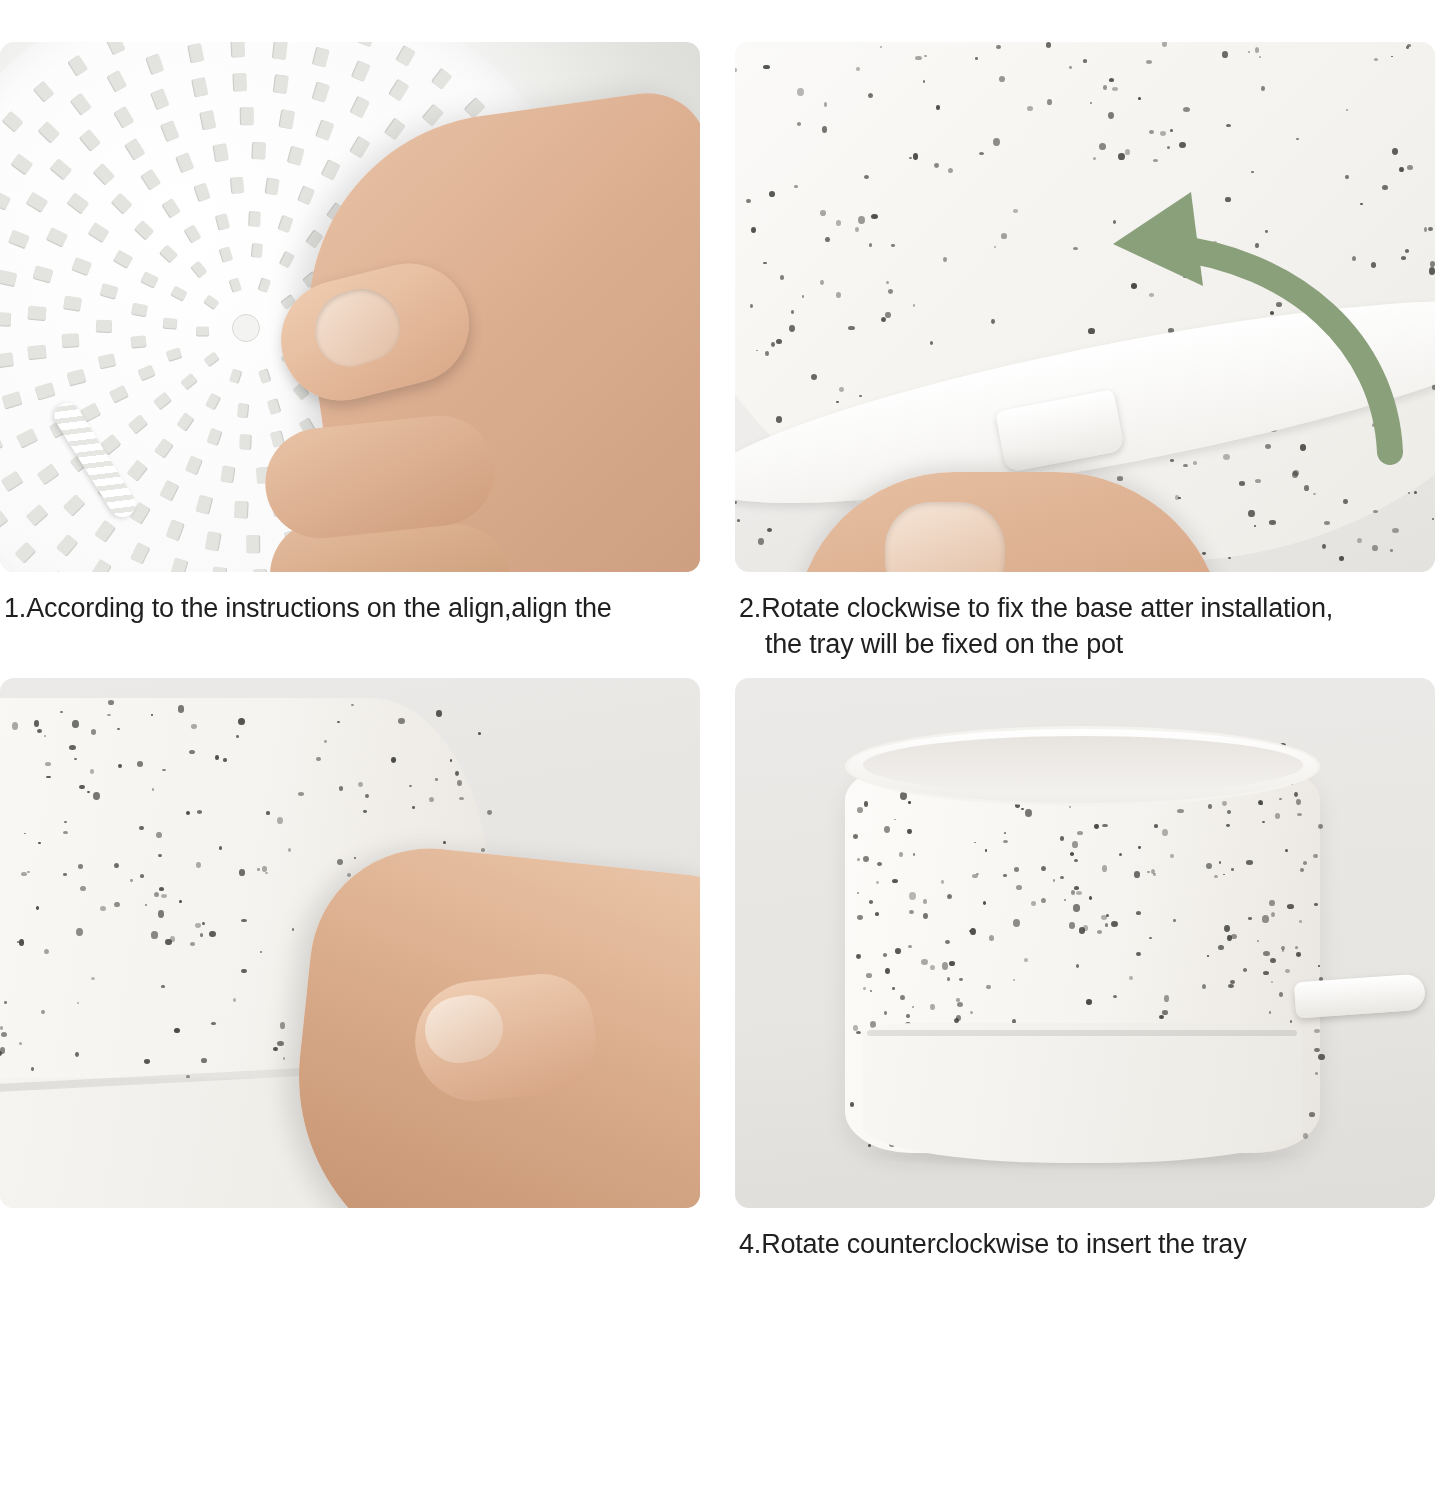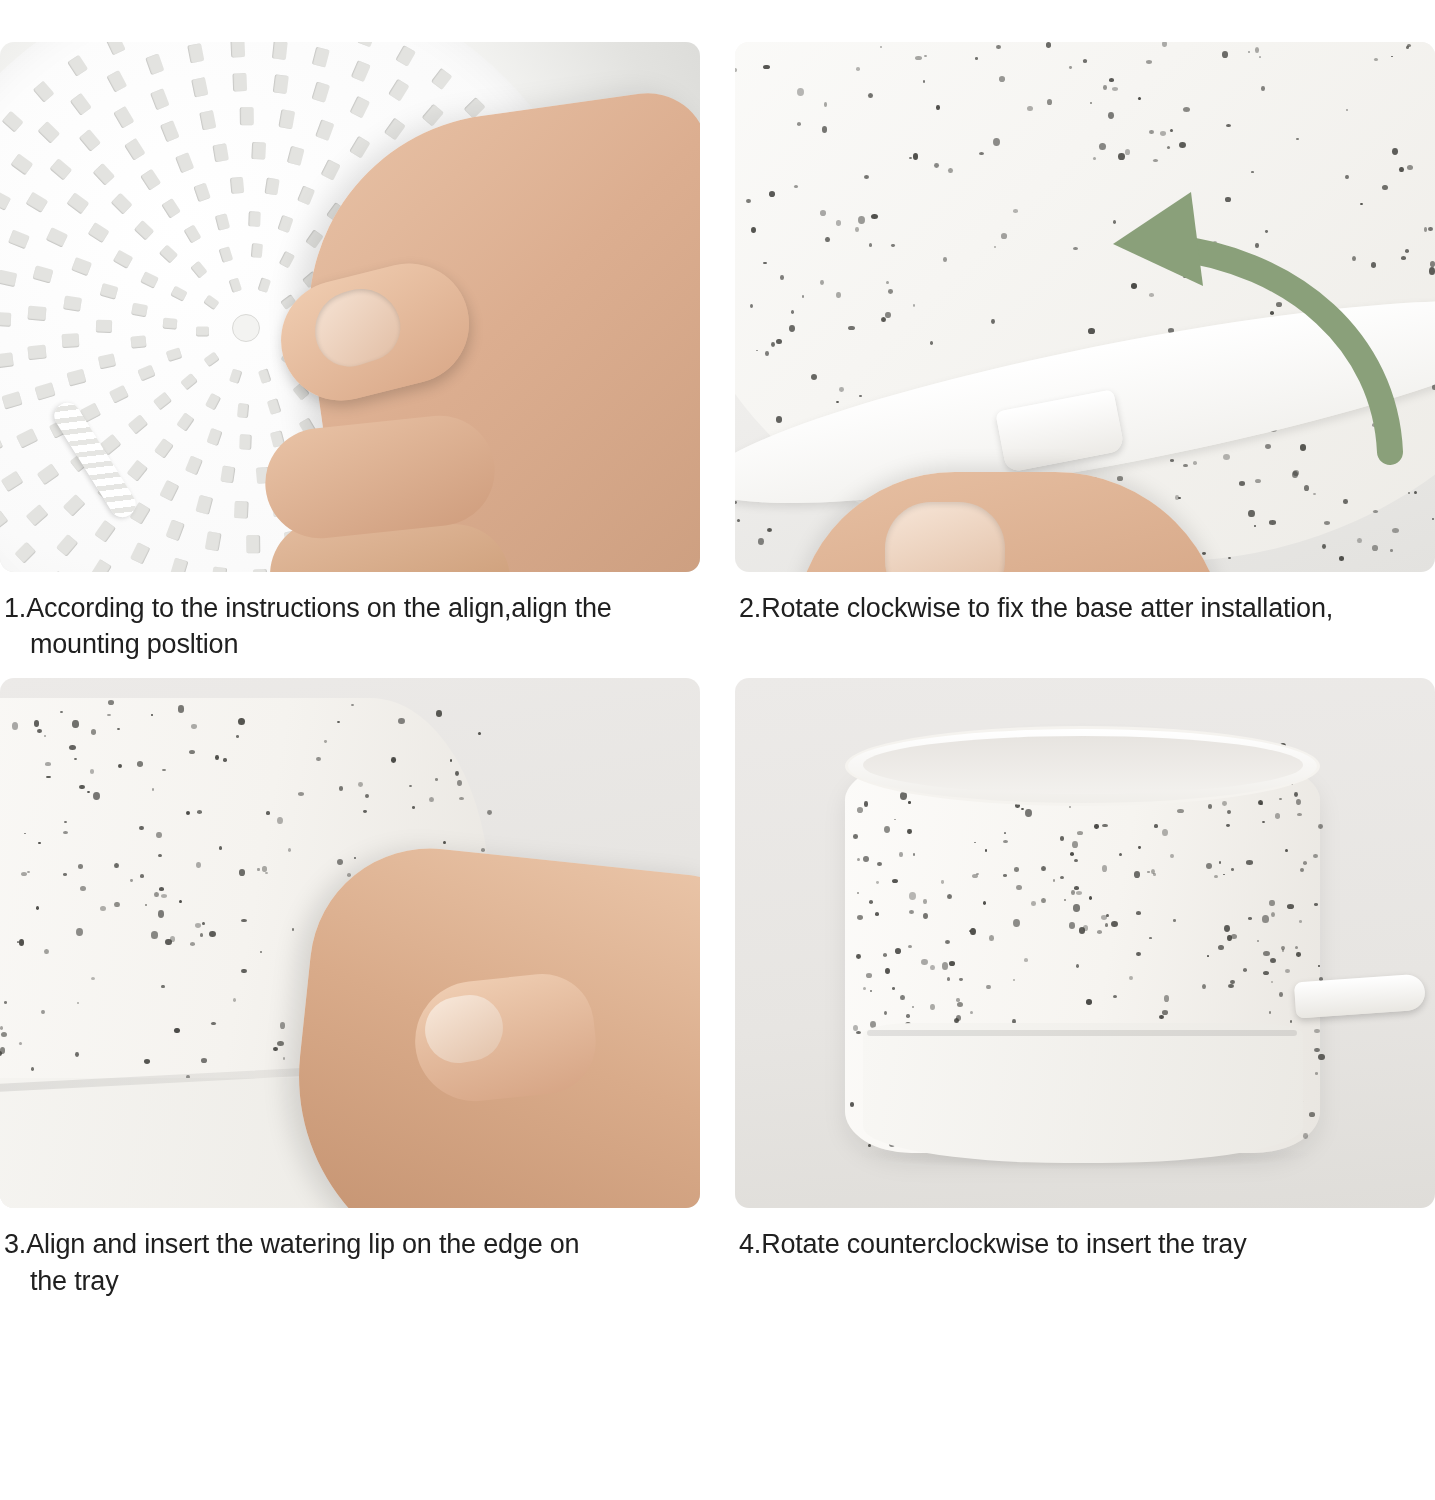--- a/index.html
+++ b/index.html
@@ -643,21 +643,20 @@
         <div class="rope-b"></div>
         <div class="rope-c"></div>
         <div class="hand"></div>
         <div class="finger f3"></div>
         <div class="finger f2"></div>
         <div class="finger f1"></div>
         <div class="nail"></div>
       </div>
       <div class="caption">
         <span>1.</span><span>According to the instructions on the align,align the</span>
-        <span class="indent">mounting posltion</span>
       </div>
     </div>
 
     <div class="cell">
       <div class="photo p2">
         <div class="pot" id="pot2">
             <div class="speck" style="width: 6.22423px; height: 4.39731px; left: 173.389px; top: 523.58px; opacity: 0.7;"></div>
             <div class="speck" style="width: 2.96456px; height: 2.03344px; left: 638.1px; top: 691.262px; opacity: 0.4;"></div>
             <div class="speck" style="width: 4.56517px; height: 5.92256px; left: 724.077px; top: 364.517px; opacity: 0.86;"></div>
             <div class="speck" style="width: 3.98001px; height: 5.10585px; left: 676.811px; top: 453.78px; opacity: 0.62;"></div>
@@ -888,20 +887,21 @@
         <div class="tab"></div>
         <div class="hand2"></div>
         <div class="nail2"></div>
         <svg class="arrow-svg" viewBox="0 0 420 330">
           <path d="M395 300 C 390 190, 300 110, 175 95" stroke="#8aa07a" stroke-width="26" fill="none" stroke-linecap="round"></path>
           <path d="M196 40 L 118 92 L 208 134 Z" fill="#8aa07a"></path>
         </svg>
       </div>
       <div class="caption">
         <span>2.</span><span>Rotate clockwise to fix the base atter installation,</span>
+        <span class="indent">the tray will be fixed on the pot</span>
       </div>
     </div>
 
     <div class="cell">
       <div class="photo p3">
         <div class="body" id="pot3">
             <div class="speck" style="width: 2.96456px; height: 2.03344px; left: 453.76px; top: 472.969px; opacity: 0.4;"></div>
             <div class="speck" style="width: 4.56517px; height: 5.92256px; left: 514.899px; top: 249.407px; opacity: 0.86;"></div>
             <div class="speck" style="width: 3.98001px; height: 5.10585px; left: 481.288px; top: 310.481px; opacity: 0.62;"></div>
             <div class="speck" style="width: 5.0264px; height: 3.55094px; left: 516.027px; top: 390.235px; opacity: 0.36;"></div>
@@ -1128,24 +1128,20 @@
             <div class="speck" style="width: 5.81652px; height: 7.16431px; left: 427.352px; top: 118.545px; opacity: 0.38;"></div>
             <div class="speck" style="width: 4.13627px; height: 4.19734px; left: 515.097px; top: 95.2796px; opacity: 0.7;"></div>
             <div class="speck" style="width: 4.3017px; height: 5.46259px; left: 412.269px; top: 167.94px; opacity: 0.41;"></div>
           </div>
         <div class="base"></div>
         <div class="seam"></div>
         <div class="lip"></div>
         <div class="hand3"></div>
         <div class="fingertip"></div>
         <div class="nail3"></div>
-      </div>
-      <div class="caption">
-        <span>3.</span><span>Align and insert the watering lip on the edge on</span>
-        <span class="indent">the tray</span>
       </div>
     </div>
 
     <div class="cell">
       <div class="photo p4">
         <div class="shadow4"></div>
         <div class="pot4" id="pot4">
             <div class="speck" style="width: 6.22423px; height: 4.39731px; left: 91.511px; top: 289.347px; opacity: 0.7;"></div>
             <div class="speck" style="width: 2.96456px; height: 2.03344px; left: 336.775px; top: 382.013px; opacity: 0.4;"></div>
             <div class="speck" style="width: 4.56517px; height: 5.92256px; left: 382.152px; top: 201.444px; opacity: 0.86;"></div>

